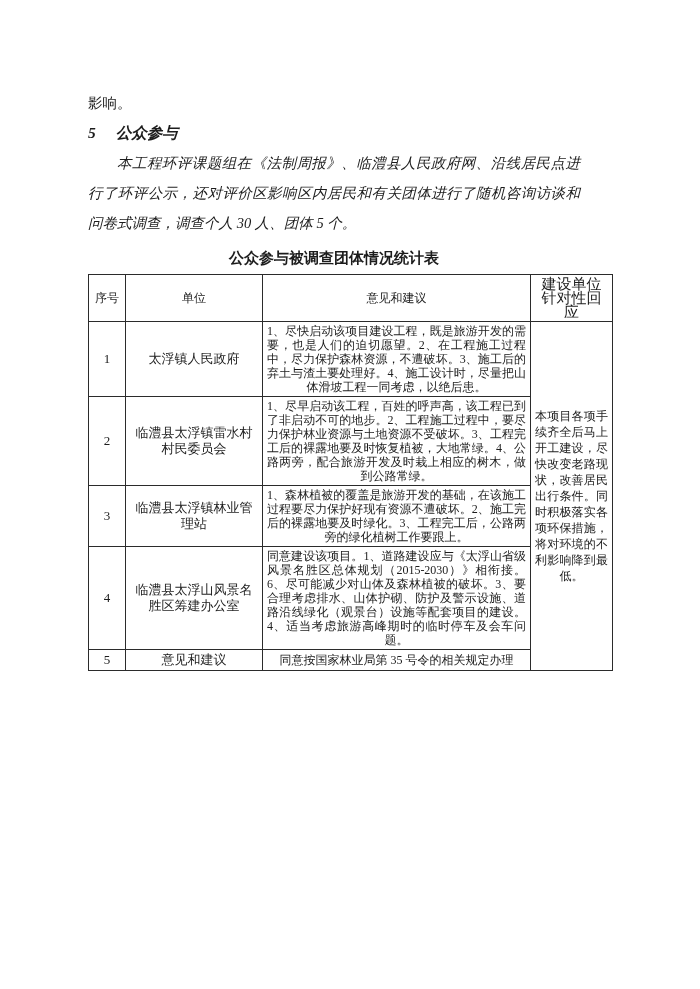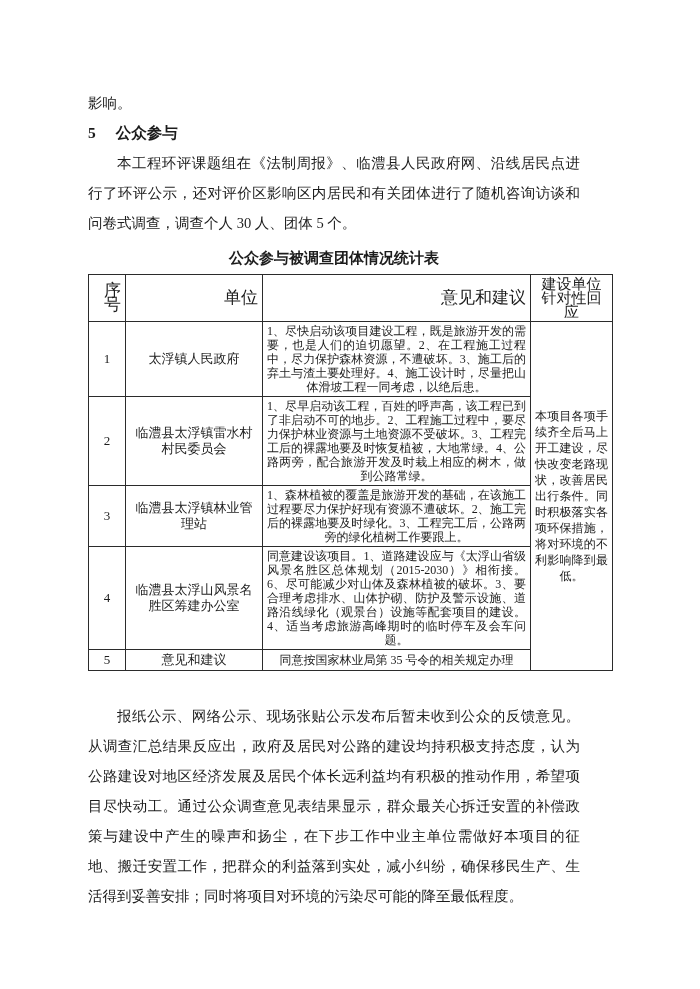--- a/index.html
+++ b/index.html
@@ -17,26 +17,27 @@
     color: #1c1c1c;
     font-family: "Liberation Serif", "DejaVu Serif", serif;
     overflow: hidden;
   }
   .body-text {
     font-size: 14.5px;
     line-height: 30px;
     text-align: justify;
     margin: 0;
   }
-  .indent { text-indent: 2em; }
+  .indent { text-indent: 2em; font-style: italic; }
   .heading {
     font-size: 15.5px;
     font-weight: bold;
     line-height: 30px;
     margin: 0;
+    font-style: italic;
   }
   .heading .h-num {
     display: inline-block;
     margin-right: 20px;
   }
   .table-title {
     font-size: 15px;
     font-weight: bold;
     text-align: center;
     line-height: 24px;
@@ -52,22 +53,22 @@
   }
   table.survey-table th,
   table.survey-table td {
     border: 1px solid #2b2b2b;
     padding: 2px 4px;
     vertical-align: middle;
     font-weight: normal;
     word-break: break-all;
   }
   th.th-cell {
-    font-size: 17px;
-    text-align: right;
+    font-size: 12px;
+    text-align: center;
   }
   th.th-resp {
     font-size: 15px;
     text-align: center;
   }
   td.c-no {
     text-align: center;
     font-size: 13px;
   }
   td.c-unit {
@@ -139,15 +140,14 @@
         <td class="c-op">同意建设该项目。1、道路建设应与《太浮山省级风景名胜区总体规划（2015-2030）》相衔接。6、尽可能减少对山体及森林植被的破坏。3、要合理考虑排水、山体护砌、防护及警示设施、道路沿线绿化（观景台）设施等配套项目的建设。4、适当考虑旅游高峰期时的临时停车及会车问题。</td>
       </tr>
       <tr>
         <td class="c-no">5</td>
         <td class="c-unit">意见和建议</td>
         <td class="c-op">同意按国家林业局第 35 号令的相关规定办理</td>
       </tr>
     </tbody>
   </table>
 
-  <p class="body-text indent closing">报纸公示、网络公示、现场张贴公示发布后暂未收到公众的反馈意见。从调查汇总结果反应出，政府及居民对公路的建设均持积极支持态度，认为公路建设对地区经济发展及居民个体长远利益均有积极的推动作用，希望项目尽快动工。通过公众调查意见表结果显示，群众最关心拆迁安置的补偿政策与建设中产生的噪声和扬尘，在下步工作中业主单位需做好本项目的征地、搬迁安置工作，把群众的利益落到实处，减小纠纷，确保移民生产、生活得到妥善安排；同时将项目对环境的污染尽可能的降至最低程度。</p>
 
 </div>
 
 </body></html>

